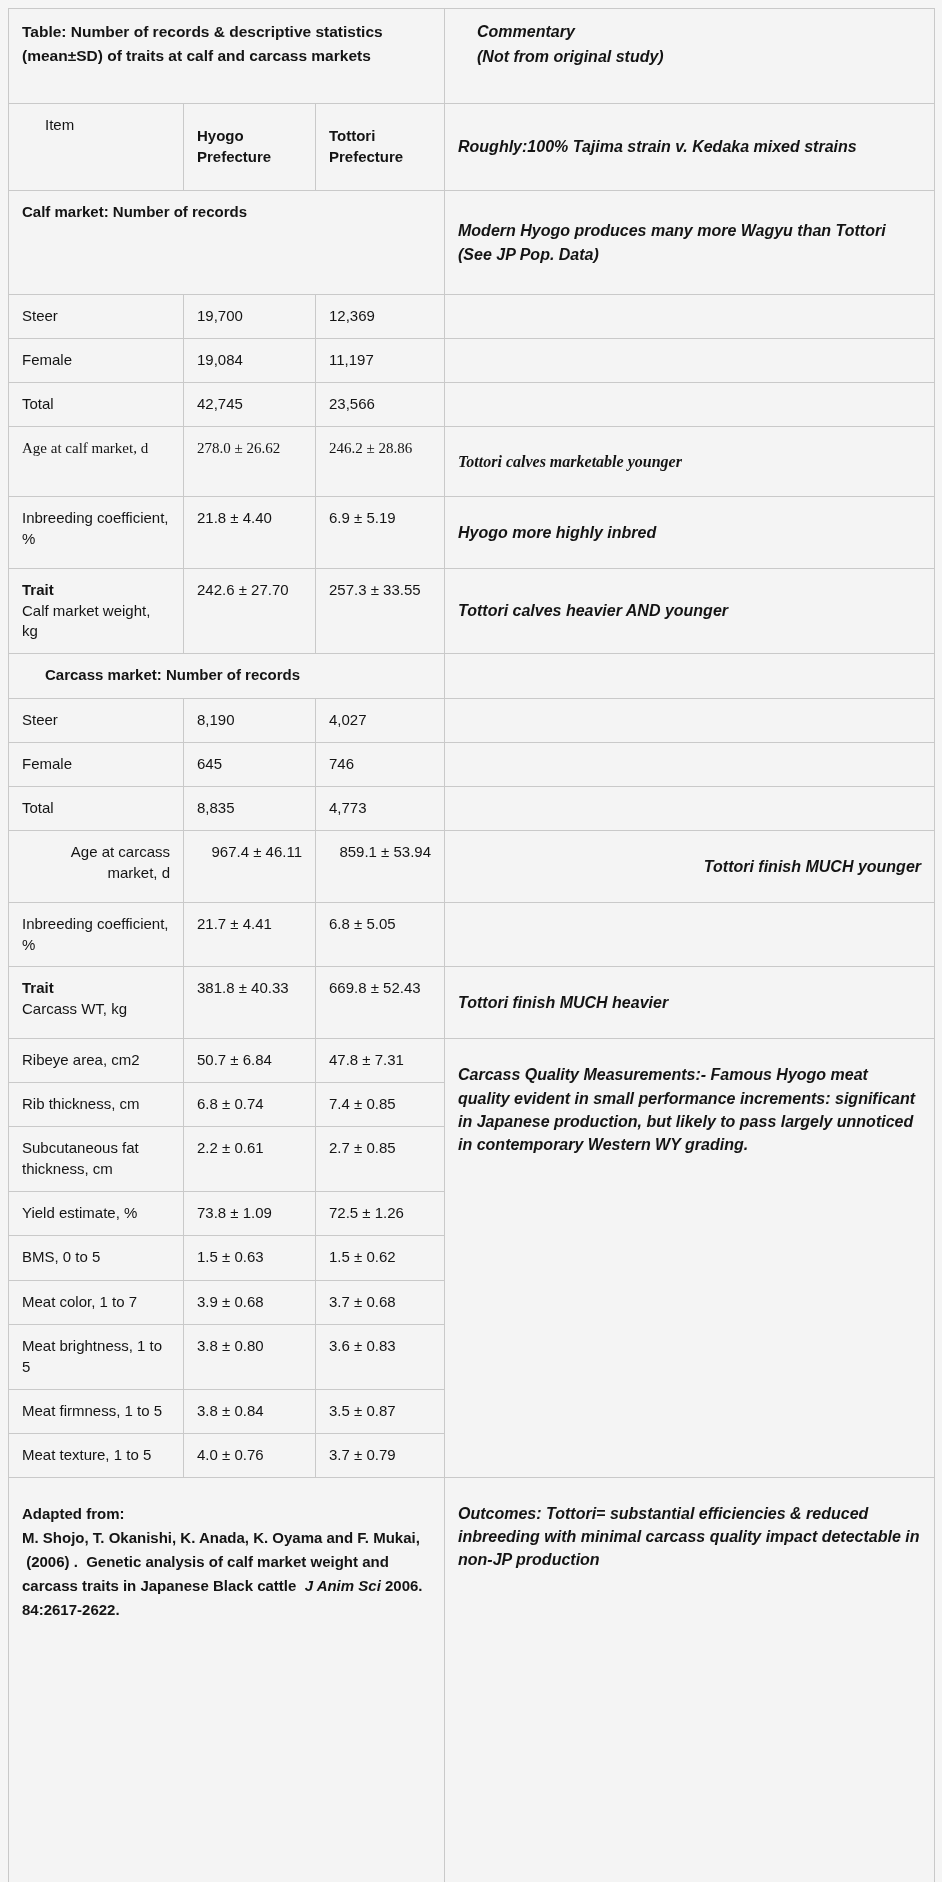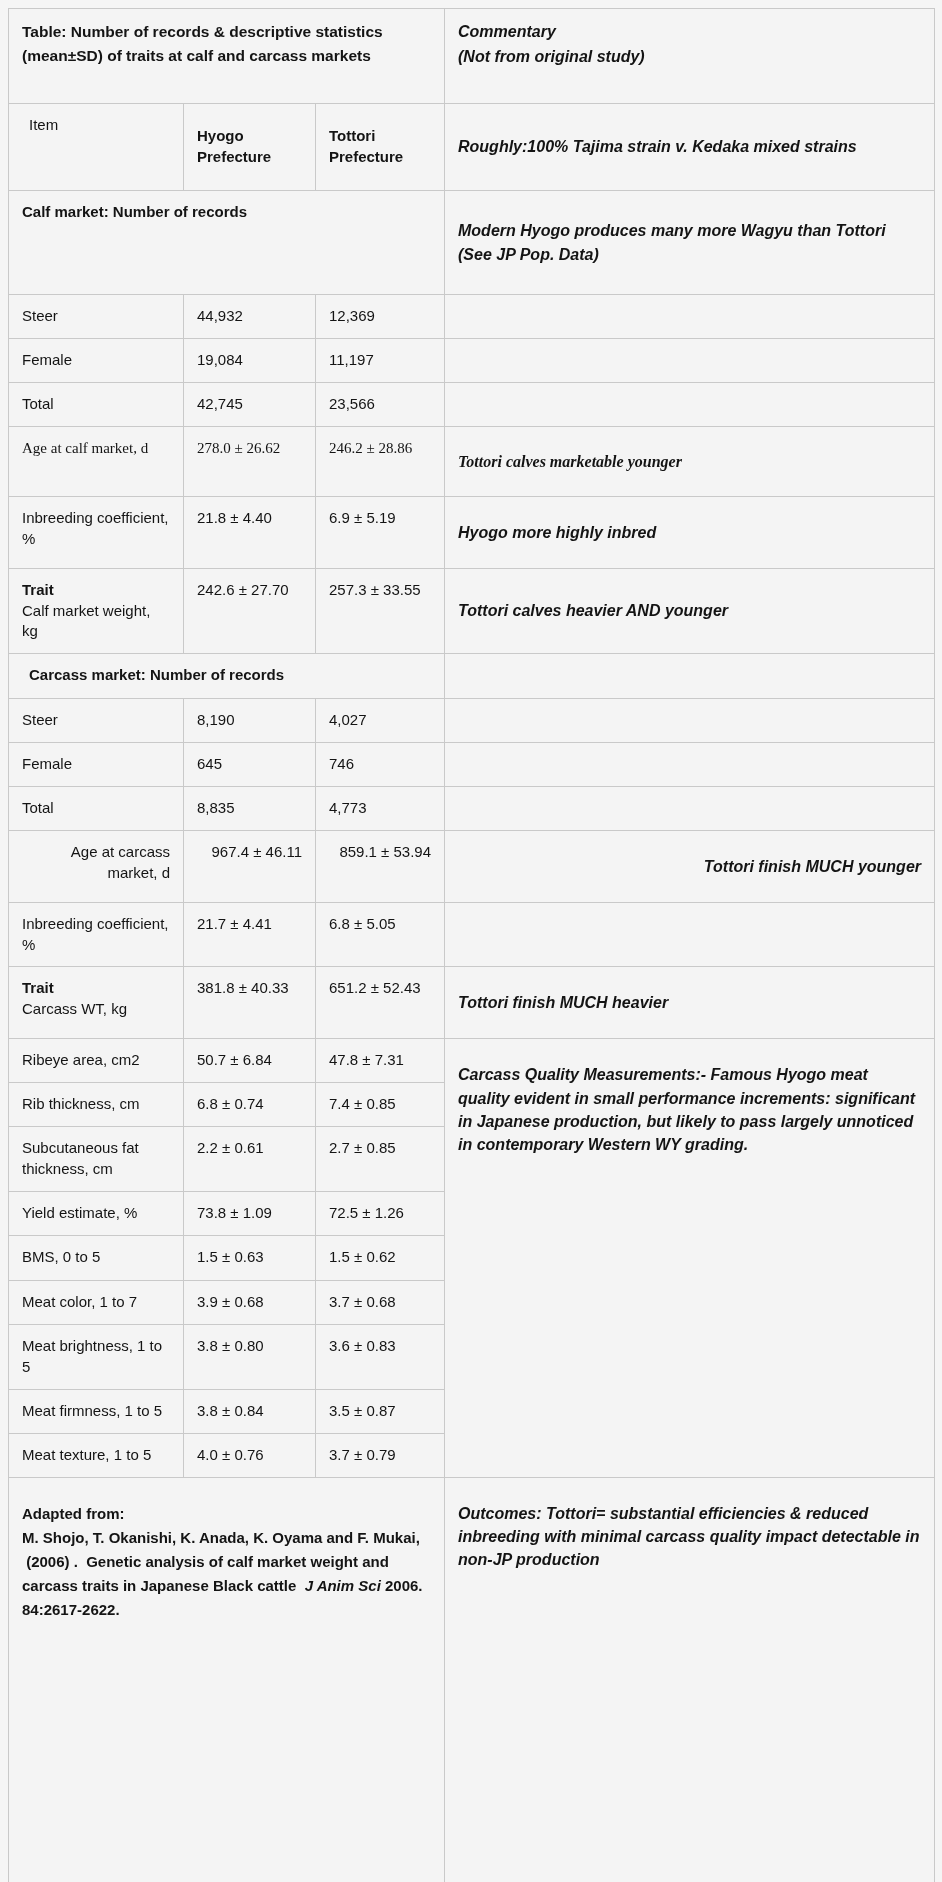--- a/index.html
+++ b/index.html
@@ -38,23 +38,23 @@
   .title-cell { font-size: 15.5px; line-height: 1.55; font-weight: bold; }
   .comm {
     font-weight: bold;
     font-style: italic;
     font-size: 16px;
     line-height: 1.45;
     vertical-align: middle;
   }
   .vtop { vertical-align: top; }
   .vmid { vertical-align: middle; }
-  .item-indent { padding-left: 20px; }
+  .item-indent { padding-left: 36px; }
   .citation { white-space: pre-wrap; line-height: 1.6; }
-  .comm-head div { line-height: 1.55; }
+  .comm-head div { line-height: 1.55; margin-left: 19px; }
   .section-label { font-weight: bold; }
 </style>
 </head>
 <body>
 
 <div class="page">
   <table class="stats">
     <colgroup>
       <col class="c-item">
         <col class="c-hyogo">
@@ -78,21 +78,21 @@
       <td class="comm">Roughly:100% Tajima strain v. Kedaka mixed strains</td>
     </tr>
 
     <tr style="height:104px;">
       <td colspan="3" class="section-label">Calf market: Number of records</td>
       <td class="comm">Modern Hyogo produces many more Wagyu than Tottori (See JP Pop. Data)</td>
     </tr>
 
     <tr style="height:44px;">
       <td>Steer</td>
-      <td>44,932</td>
+      <td>19,700</td>
       <td>12,369</td>
       <td class="comm"></td>
     </tr>
     <tr style="height:44px;">
       <td>Female</td>
       <td>19,084</td>
       <td>11,197</td>
       <td class="comm"></td>
     </tr>
     <tr style="height:44px;">
@@ -157,21 +157,21 @@
       <td>21.7 ± 4.41</td>
       <td>6.8 ± 5.05</td>
       <td class="comm"></td>
     </tr>
     <tr style="height:72px;">
       <td>
         <div class="b">Trait</div>
         <div>Carcass WT, kg</div>
       </td>
       <td>381.8 ± 40.33</td>
-      <td>651.2 ± 52.43</td>
+      <td>669.8 ± 52.43</td>
       <td class="comm">Tottori finish MUCH heavier</td>
     </tr>
 
     <tr style="height:44px;">
       <td>Ribeye area, cm2</td>
       <td>50.7 ± 6.84</td>
       <td>47.8 ± 7.31</td>
       <td class="comm vtop" rowspan="9" style="padding-top:24px;">Carcass Quality Measurements:- Famous Hyogo meat quality evident in small performance increments: significant in Japanese production, but likely to pass largely unnoticed in contemporary Western WY grading.</td>
     </tr>
     <tr style="height:44px;">

